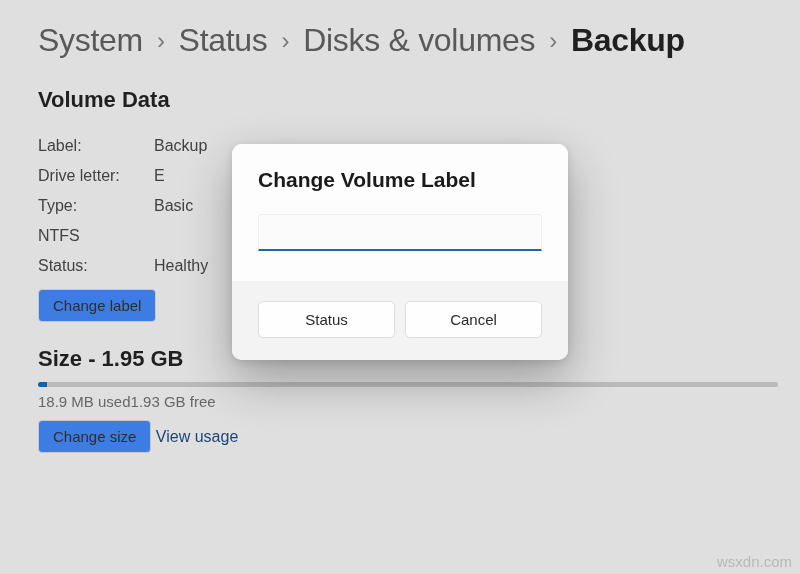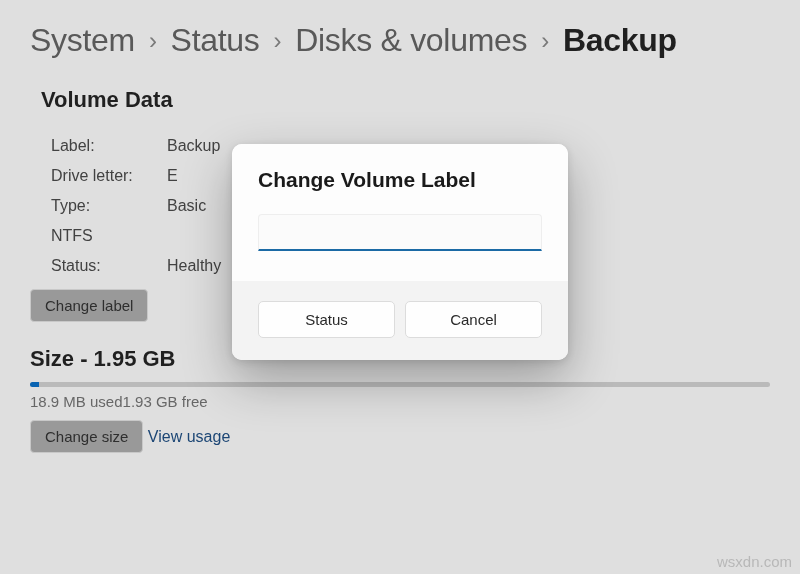--- a/index.html
+++ b/index.html
@@ -6,49 +6,48 @@
     body {
       font-family: "Segoe UI", -apple-system, sans-serif;
       background: #f3f3f3;
       width: 800px;
       height: 574px;
       overflow: hidden;
       position: relative;
       color: #1a1a1a;
     }
     .page {
-      padding: 22px 30px;
+      padding: 22px 38px;
       filter: blur(0px);
     }
     .breadcrumb {
       display: flex;
       align-items: center;
       gap: 14px;
       font-size: 32px;
       color: #5a5a5a;
       font-weight: 500;
       margin-bottom: 28px;
       letter-spacing: -0.3px;
     }
     .breadcrumb .crumb { white-space: nowrap; }
     .breadcrumb .sep { color: #808080; font-size: 24px; }
     .breadcrumb .current { color: #1a1a1a; font-weight: 600; }
     .section-title {
       font-size: 22px;
       font-weight: 600;
       margin-bottom: 18px;
       color: #1a1a1a;
-      margin-left: 11px;
-    }
-    .kv-table { font-size: 16px; color: #404040; margin-left: 21px; }
+    }
+    .kv-table { font-size: 16px; color: #404040; }
     .kv-row { display: flex; height: 30px; align-items: center; }
     .kv-key { width: 116px; }
     .kv-val { }
     .btn {
-      background: #a3a3a3;
+      background: #3b82f6;
       border: 1px solid #d9d9d9;
       border-radius: 4px;
       padding: 7px 14px;
       font-size: 15px;
       color: #2a2a2a;
       cursor: pointer;
       font-family: inherit;
       margin-top: 8px;
     }
     .size-header {

